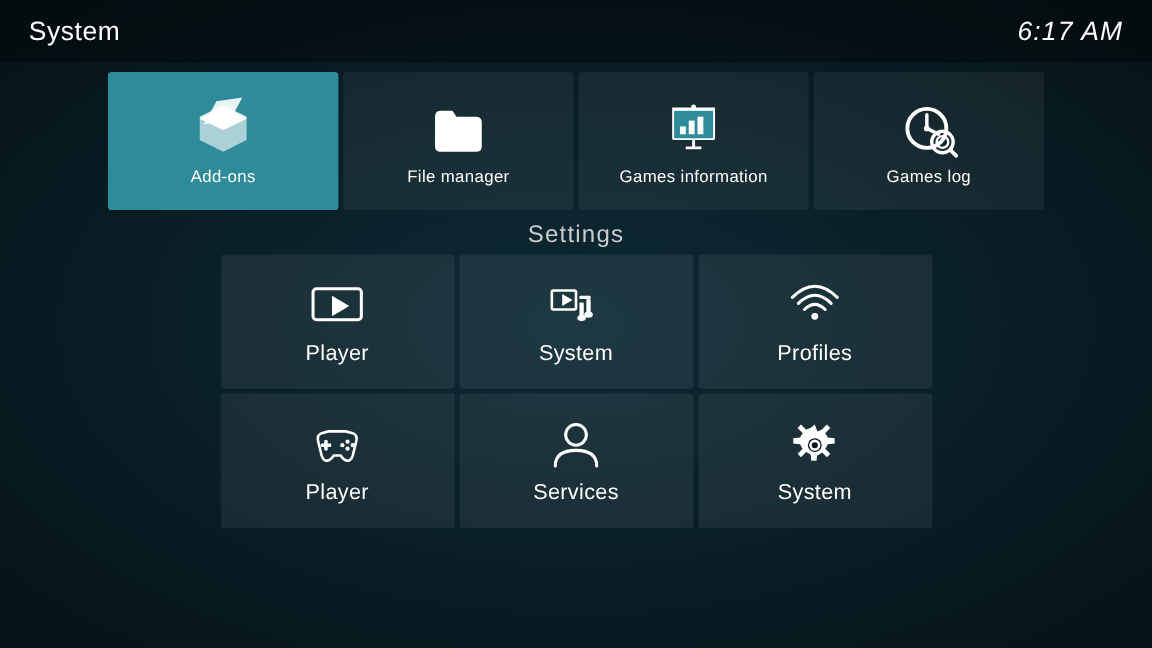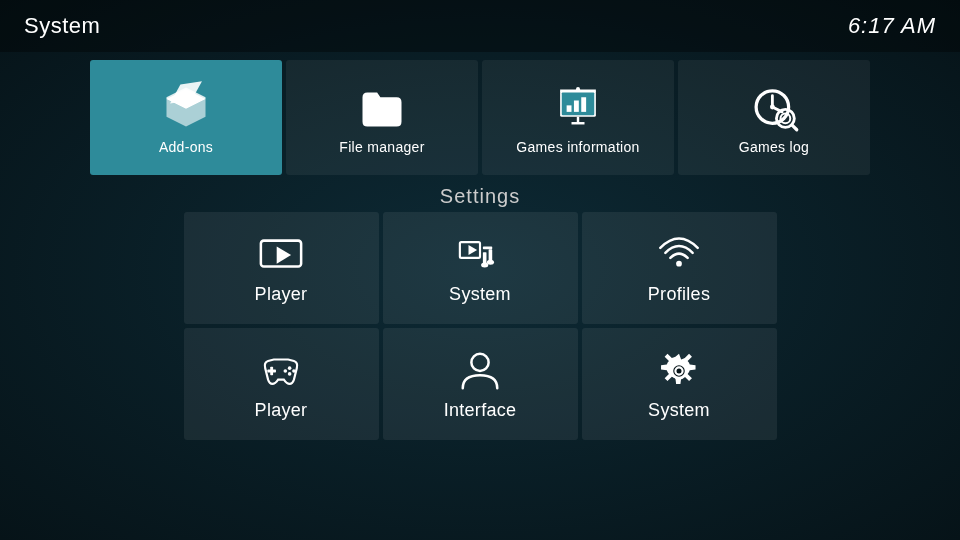--- a/index.html
+++ b/index.html
@@ -245,21 +245,21 @@
     <span class="item-label" data-name="games-label">Player</span>
   </div>
 
 
   <div class="grid-item" data-name="grid-item-profiles">
     <svg class="icon-svg-sm" data-name="profiles-icon" viewBox="0 0 64 64">
 
       <circle cx="32" cy="20" r="12" fill="none" stroke="white" stroke-width="3.5"></circle>
       <path d="M8 56 Q8 38 32 38 Q56 38 56 56" fill="none" stroke="white" stroke-width="3.5" stroke-linecap="round"></path>
     </svg>
-    <span class="item-label" data-name="profiles-label">Interface</span>
+    <span class="item-label" data-name="profiles-label">Services</span>
   </div>
 
   <div class="grid-item" data-name="grid-item-system">
     <svg class="icon-svg-sm" data-name="system-icon" viewBox="0 0 64 64">
 
       <circle cx="32" cy="32" r="10" fill="none" stroke="white" stroke-width="4"></circle>
       <path d="M32 8 L35 16 Q38 15 40 14 L46 8 L50 12 L44 18 Q46 20 47 23 L55 24 L55 30 L47 31 Q46 34 44 36 L50 42 L46 46 L40 40 Q38 41 35 42 L34 50 L28 50 L27 42 Q24 41 22 40 L16 46 L12 42 L18 36 Q16 34 15 31 L7 30 L7 24 L15 23 Q16 20 18 18 L12 12 L16 8 L22 14 Q24 13 27 12 Z" fill="white"></path>
       <circle cx="32" cy="32" r="8" fill="#061318"></circle>
       <circle cx="32" cy="32" r="5" fill="none" stroke="white" stroke-width="3"></circle>
     </svg>

